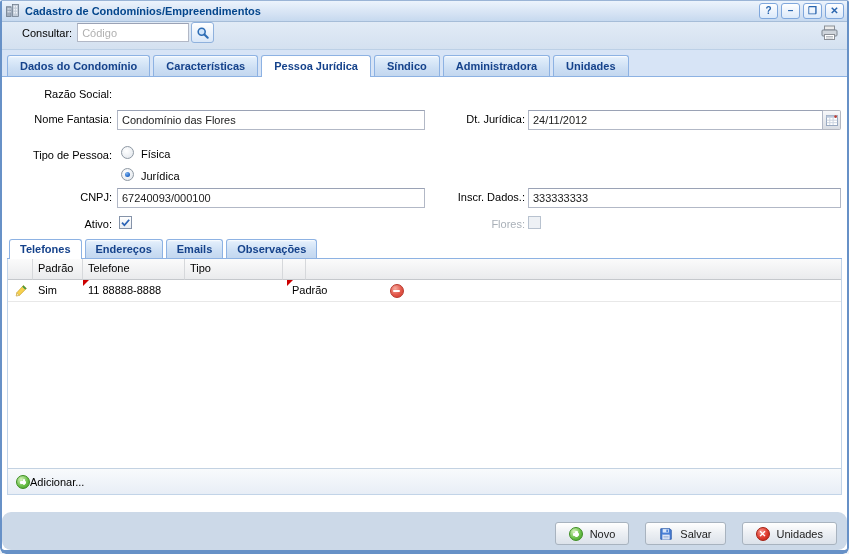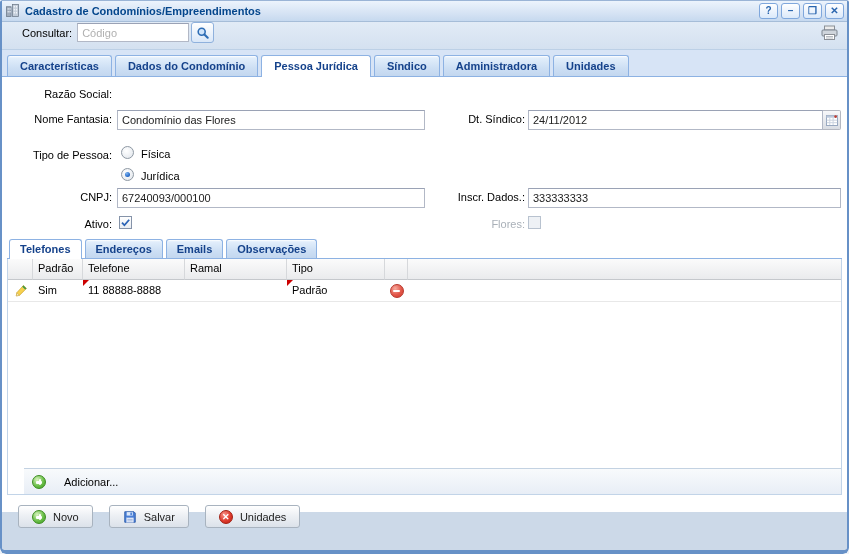--- a/index.html
+++ b/index.html
@@ -109,28 +109,28 @@
     border-bottom:1px solid #c5c8cc; padding:3px 5px; color:#000; white-space:nowrap; overflow:hidden;
   }
   .grow { display:flex; height:22px; border-bottom:1px solid #e8e8e8; background:#fff; }
   .gc { padding:4px 5px; position:relative; white-space:nowrap; overflow:hidden; }
   .gc.center { display:flex; align-items:center; justify-content:center; padding:0; }
   .flag { position:absolute; top:0; left:0; width:0; height:0;
     border-top:6px solid #cc0000; border-right:6px solid transparent; }
   .c0 { width:25px; } .c1 { width:50px; } .c2 { width:102px; } .c3 { width:102px; }
   .c4 { width:98px; } .c5 { width:23px; } .c6 { flex:1; border-right:none; }
   .addbar {
-    position:absolute; left:16px; right:0; bottom:0; height:26px;
+    position:absolute; left:0; right:0; bottom:0; height:26px;
     background:linear-gradient(#f8fafc,#e8eef6); border-top:1px solid #c3d2e2;
-    display:flex; align-items:center; padding-left:8px; gap:18px; cursor:default;
+    display:flex; align-items:center; padding-left:8px; gap:0; cursor:default;
   }
   
   .footer {
     position:absolute; left:2px; top:512px; width:845px; height:38px; background:#ccd9e8;
-    display:flex; align-items:flex-end; padding:0 10px 22px 0;
+    display:flex; justify-content:flex-end; align-items:flex-end; padding:0 10px 5px 0;border-radius:9px;
   }
   .fbtn {
     margin-left:16px; height:23px; padding:0 13px; border:1px solid #a8b3bf; border-radius:3px;
     background:linear-gradient(#ffffff,#edf0f4 45%,#dce2ea); color:#222;
     font:11px "Liberation Sans",sans-serif; display:inline-flex; align-items:center; gap:7px;
   }
   
   .icon-del {
     width:14px; height:14px; border-radius:50%; position:relative; display:inline-block;
     background:radial-gradient(circle at 35% 30%, #f7ab9f, #e2574a 55%, #cf3a2c);
@@ -201,34 +201,34 @@
           <line x1="6" y1="11.5" x2="13" y2="11.5" stroke="#b7bcc2"></line>
           <line x1="6" y1="13" x2="13" y2="13" stroke="#b7bcc2"></line>
         </svg>
       </span>
     </button>
   </div>
 
   <div class="main">
 
     <div class="tabstrip">
+      <span class="tab">Dados do Condomínio</span>
       <span class="tab">Características</span>
-      <span class="tab">Dados do Condomínio</span>
       <span class="tab active">Pessoa Jurídica</span>
       <span class="tab">Síndico</span>
       <span class="tab">Administradora</span>
       <span class="tab">Unidades</span>
     </div>
 
     <span class="flabel" style="left:0;top:38px">Razão Social:</span>
 
     <span class="flabel" style="left:0;top:63px">Nome Fantasia:</span>
     <input class="tinput" style="left: 115px; top: 60px; width: 308px;" type="text" value="Condomínio das Flores">
 
-    <span class="flabel right2" style="top:63px">Dt. Síndico:</span>
+    <span class="flabel right2" style="top:63px">Dt. Jurídica:</span>
     <div class="datewrap" style="left:526px;top:60px;width:313px">
       <input class="tinput" type="text" value="24/11/2012" style="">
       <button class="trigger">
         <span style="display:inline-flex">
           <svg width="12" height="12" viewBox="0 0 12 12">
             <rect x="0.5" y="1.5" width="11" height="10" fill="#ffffff" stroke="#98a8c0"></rect>
             <rect x="0.5" y="1.5" width="11" height="2.2" fill="#bac7da"></rect>
             <line x1="3.8" y1="3.7" x2="3.8" y2="11" stroke="#ccd4e0"></line>
             <line x1="7.1" y1="3.7" x2="7.1" y2="11" stroke="#ccd4e0"></line>
             <line x1="0.8" y1="6.2" x2="11.2" y2="6.2" stroke="#ccd4e0"></line>
@@ -268,21 +268,20 @@
         <span class="subtab active">Telefones</span>
         <span class="subtab">Endereços</span>
         <span class="subtab">Emails</span>
         <span class="subtab">Observações</span>
       </div>
       <div class="subbody">
         <div class="gheader">
           <div class="gh c0"></div>
           <div class="gh c1">Padrão</div>
           <div class="gh c2">Telefone</div>
-          <div class="gh c3">Ramal</div>
           <div class="gh c4">Tipo</div>
           <div class="gh c5"></div>
           <div class="gh c6"></div>
         </div>
         <div class="grow">
           <div class="gc c0 center">
             <span style="display:inline-flex">
               <svg width="14" height="14" viewBox="0 0 16 16">
                 <path d="M10.8 1.6 L14.2 5 L6.2 13 L2.6 13.6 L3.2 10 Z" fill="#f7d14e" stroke="#c9a02f" stroke-width="0.8"></path>
                 <path d="M10.8 1.6 L14.2 5 L12.8 6.4 L9.4 3 Z" fill="#3f9b4a"></path>

